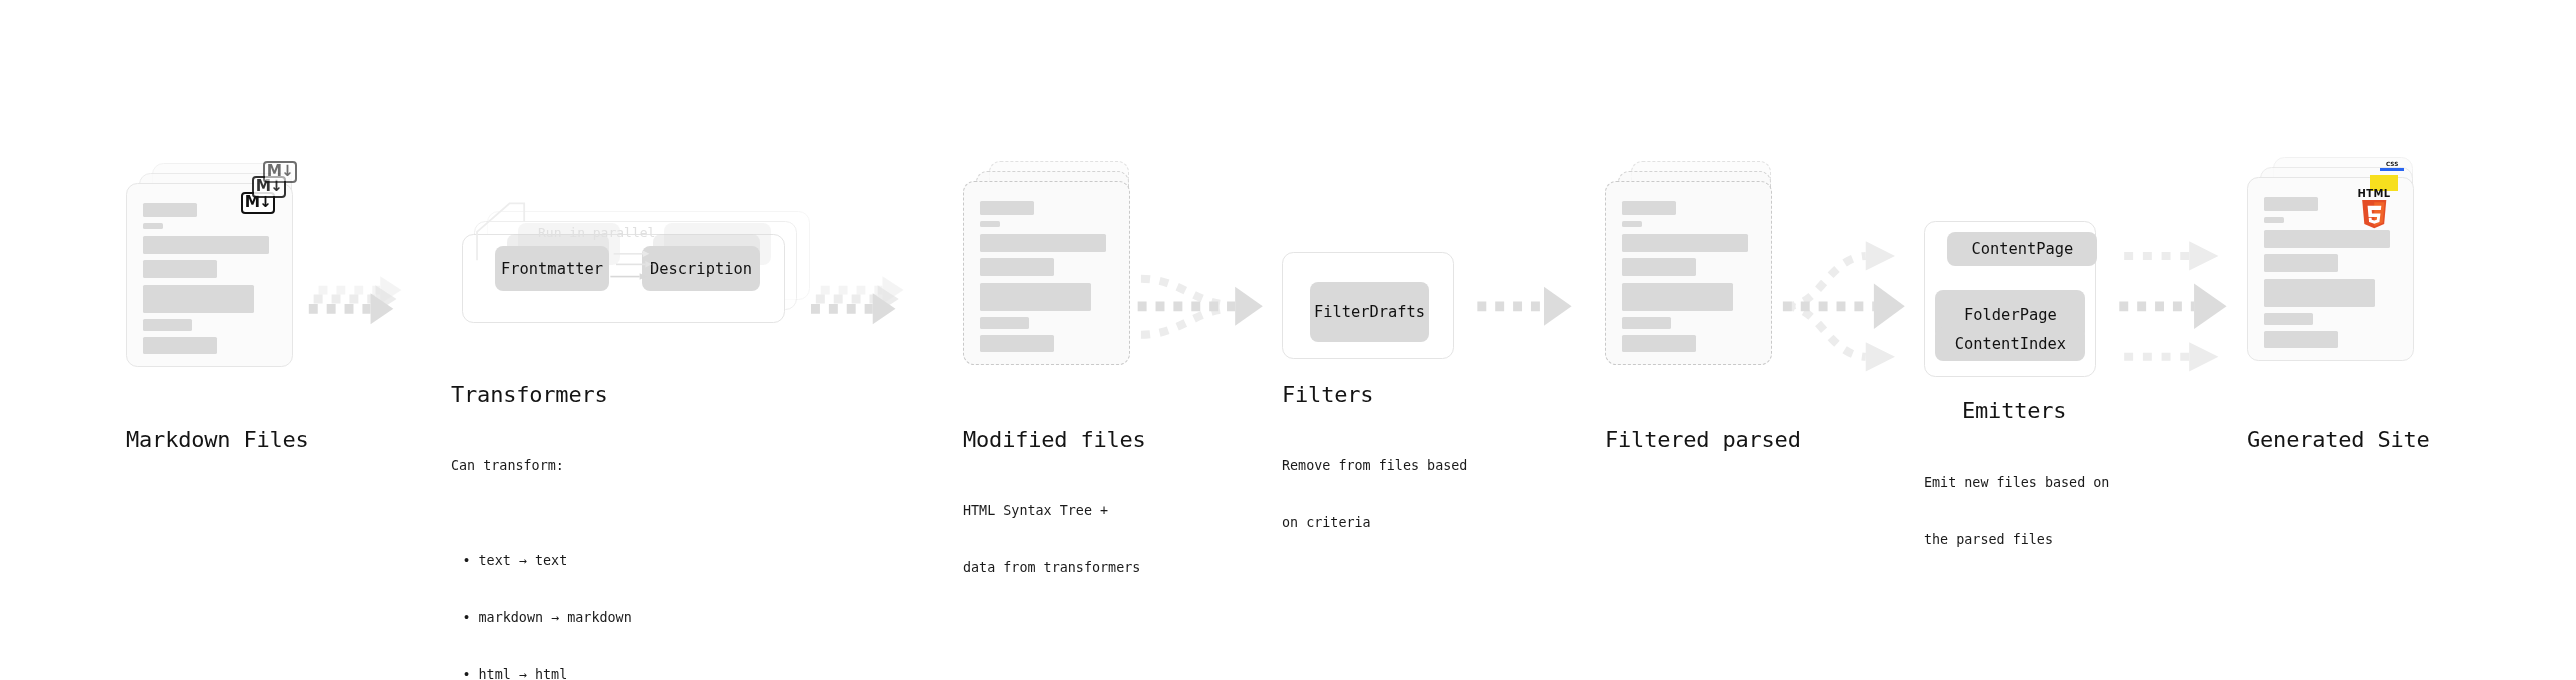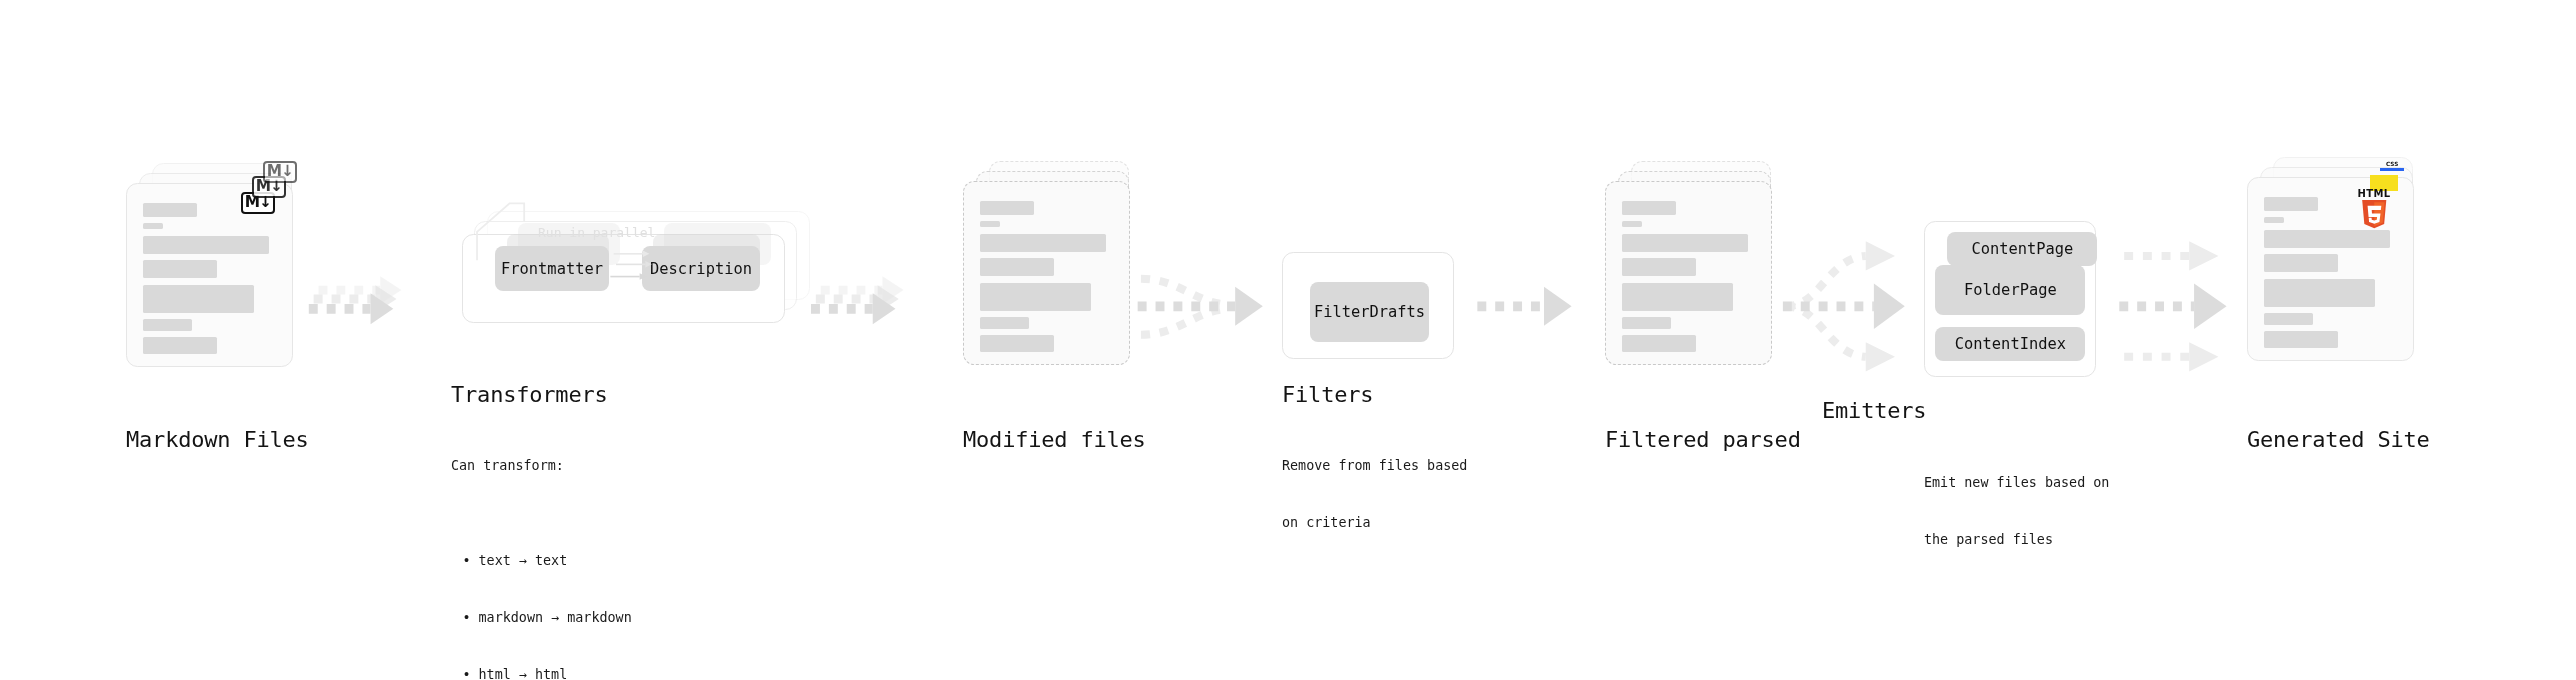--- a/index.html
+++ b/index.html
@@ -217,20 +217,24 @@
       <div class="skel" style="left:16.3px; top:39px; width:19.5px; height:5.7px;"></div>
       <div class="skel" style="left:16.3px; top:52px; width:126px; height:18px;"></div>
       <div class="skel" style="left:16.3px; top:76px; width:74px; height:18px;"></div>
       <div class="skel" style="left:16.3px; top:101px; width:111px; height:28px;"></div>
       <div class="skel" style="left:16.3px; top:135px; width:49px; height:11.4px;"></div>
       <div class="skel" style="left:16.3px; top:153px; width:74px; height:16.3px;"></div>
     </div>
   </div>
 
   <div class="caption-title" style="left:963px; top:427px;">Modified files</div>
+  <div class="caption-sub" style="left:963px; top:463px;">
+    <div>HTML Syntax Tree +</div>
+    <div>data from transformers</div>
+  </div>
 
   <div class="node" style="left:1282px; top:252px;">
     <div class="group-box" style="left:0px; top:0px; width:172px; height:107px;"></div>
     <div class="pill" style="left:28px; top:30px; width:119px; height:60px;">FilterDrafts</div>
   </div>
 
   <div class="caption-title" style="left:1282px; top:382px;">Filters</div>
   <div class="caption-sub" style="left:1282px; top:418px;">
     <div>Remove from files based</div>
     <div>on criteria</div>
@@ -249,25 +253,25 @@
       <div class="skel" style="left:16.3px; top:135px; width:49px; height:11.4px;"></div>
       <div class="skel" style="left:16.3px; top:153px; width:74px; height:16.3px;"></div>
     </div>
   </div>
 
   <div class="caption-title" style="left:1605px; top:427px;">Filtered parsed</div>
 
   <div class="node" style="left:1924px; top:221px;">
     <div class="group-box" style="left:0px; top:0px; width:172px; height:156px;"></div>
     <div class="pill" style="left:11.4px; top:10.6px; width:150px; height:34px;margin-left:12px;">ContentPage</div>
-    <div class="pill" style="left:11.4px; top:44px; width:150px; height:50px;">FolderPage</div>
+    <div class="pill" style="left:11.4px; top:69px; width:150px; height:50px;">FolderPage</div>
     <div class="pill" style="left:11.4px; top:106px; width:150px; height:34px;">ContentIndex</div>
   </div>
 
-  <div class="caption-title" style="left:1822px; top:398px;">Emitters</div>
+  <div class="caption-title" style="left:1962px; top:398px;">Emitters</div>
   <div class="caption-sub" style="left:1924px; top:435px;">
     <div>Emit new files based on</div>
     <div>the parsed files</div>
   </div>
 
   <div class="node doc-stack" style="left:2247px; top:157px;">
 
     <div class="doc-card back2" style="left:26px; top:0px; width:140px; height:187px;"></div>
     <div class="doc-card back1" style="left:13px; top:9.8px; width:153px; height:187px;"></div>
     <div class="doc-card" style="left:0px; top:20.3px; width:167px; height:184px;">

